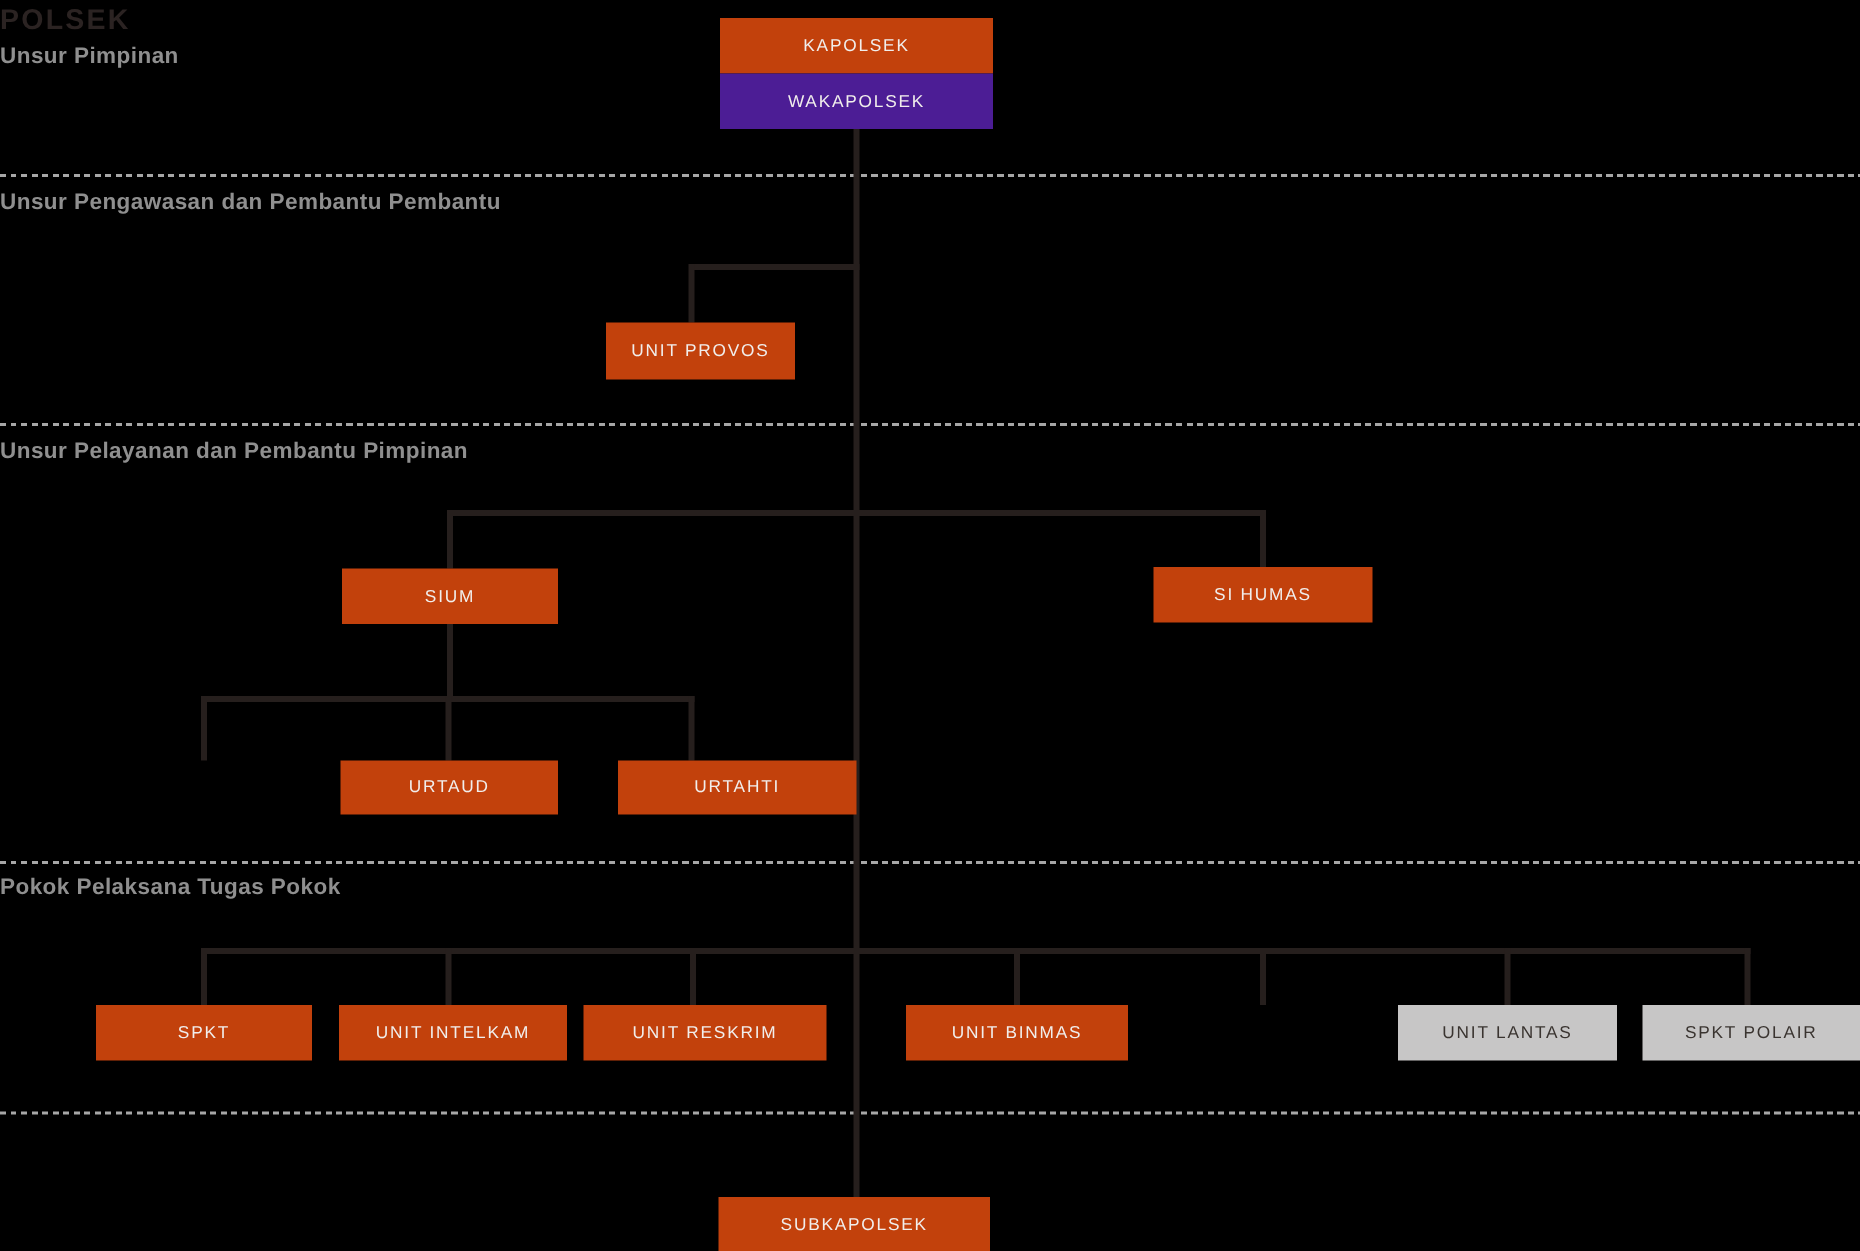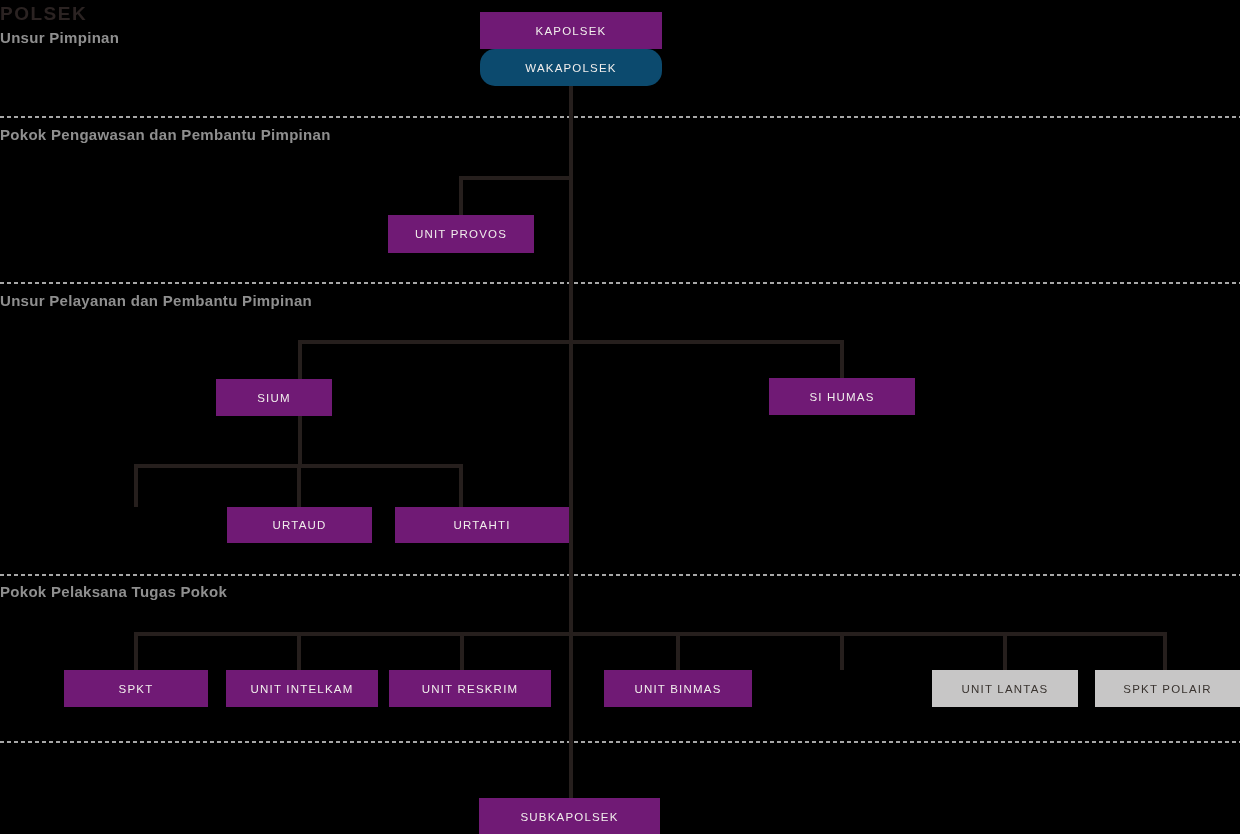--- a/index.html
+++ b/index.html
@@ -49,32 +49,32 @@
   .node {
     position: absolute;
     display: flex;
     align-items: center;
     justify-content: center;
     font-size: 11.5px;
     letter-spacing: 1.2px;
     white-space: nowrap;
     z-index: 2;
   }
-  .node.dark  { background: #701a75; color: #f1eeec; }
-  .node.gray  { background: #0c4a6e; color: #f1eeec; border-radius: 15px; }
+  .node.dark  { background: #c2410c; color: #f1eeec; }
+  .node.gray  { background: #4c1d95; color: #f1eeec; }
   .node.light { background: #c7c6c6; color: #3a3430; }
 </style>
 </head>
 <body>
 
 <div class="canvas">
 
   <div class="page-title" style="top:3px">POLSEK</div>
   <div class="heading" style="top:29px">Unsur Pimpinan</div>
-  <div class="heading" style="top:126px">Pokok Pengawasan dan Pembantu Pimpinan</div>
+  <div class="heading" style="top:126px">Unsur Pengawasan dan Pembantu Pembantu</div>
   <div class="heading" style="top:292px">Unsur Pelayanan dan Pembantu Pimpinan</div>
   <div class="heading" style="top:583px">Pokok Pelaksana Tugas Pokok</div>
 
   <div class="divider" style="top:116px"></div>
   <div class="divider" style="top:282px"></div>
   <div class="divider" style="top:574px"></div>
   <div class="divider" style="top:741px"></div>
 
   <div class="line" style="left:569px;top:86px;width:4px;height:712px"></div>
 
@@ -96,27 +96,27 @@
   <div class="line" style="left:297px;top:632px;width:4px;height:38px"></div>
   <div class="line" style="left:460px;top:632px;width:4px;height:38px"></div>
   <div class="line" style="left:676px;top:632px;width:4px;height:38px"></div>
   <div class="line" style="left:840px;top:632px;width:4px;height:38px"></div>
   <div class="line" style="left:1003px;top:632px;width:4px;height:38px"></div>
   <div class="line" style="left:1163px;top:632px;width:4px;height:38px"></div>
 
   <div class="node dark" style="left:480px;top:12px;width:182px;height:37px">KAPOLSEK</div>
   <div class="node gray" style="left:480px;top:49px;width:182px;height:37px">WAKAPOLSEK</div>
 
-  <div class="node dark" style="left:388px;top:215px;width:146px;height:38px">UNIT PROVOS</div>
+  <div class="node dark" style="left:404px;top:215px;width:126px;height:38px">UNIT PROVOS</div>
 
-  <div class="node dark" style="left:216px;top:379px;width:116px;height:37px">SIUM</div>
+  <div class="node dark" style="left:228px;top:379px;width:144px;height:37px">SIUM</div>
   <div class="node dark" style="left:769px;top:378px;width:146px;height:37px">SI HUMAS</div>
 
   <div class="node dark" style="left:227px;top:507px;width:145px;height:36px">URTAUD</div>
-  <div class="node dark" style="left:395px;top:507px;width:174px;height:36px">URTAHTI</div>
+  <div class="node dark" style="left:412px;top:507px;width:159px;height:36px">URTAHTI</div>
 
   <div class="node dark" style="left:64px;top:670px;width:144px;height:37px">SPKT</div>
   <div class="node dark" style="left:226px;top:670px;width:152px;height:37px">UNIT INTELKAM</div>
   <div class="node dark" style="left:389px;top:670px;width:162px;height:37px">UNIT RESKRIM</div>
   <div class="node dark" style="left:604px;top:670px;width:148px;height:37px">UNIT BINMAS</div>
   <div class="node light" style="left:932px;top:670px;width:146px;height:37px">UNIT LANTAS</div>
   <div class="node light" style="left:1095px;top:670px;width:145px;height:37px">SPKT POLAIR</div>
 
   <div class="node dark" style="left:479px;top:798px;width:181px;height:38px">SUBKAPOLSEK</div>
 

